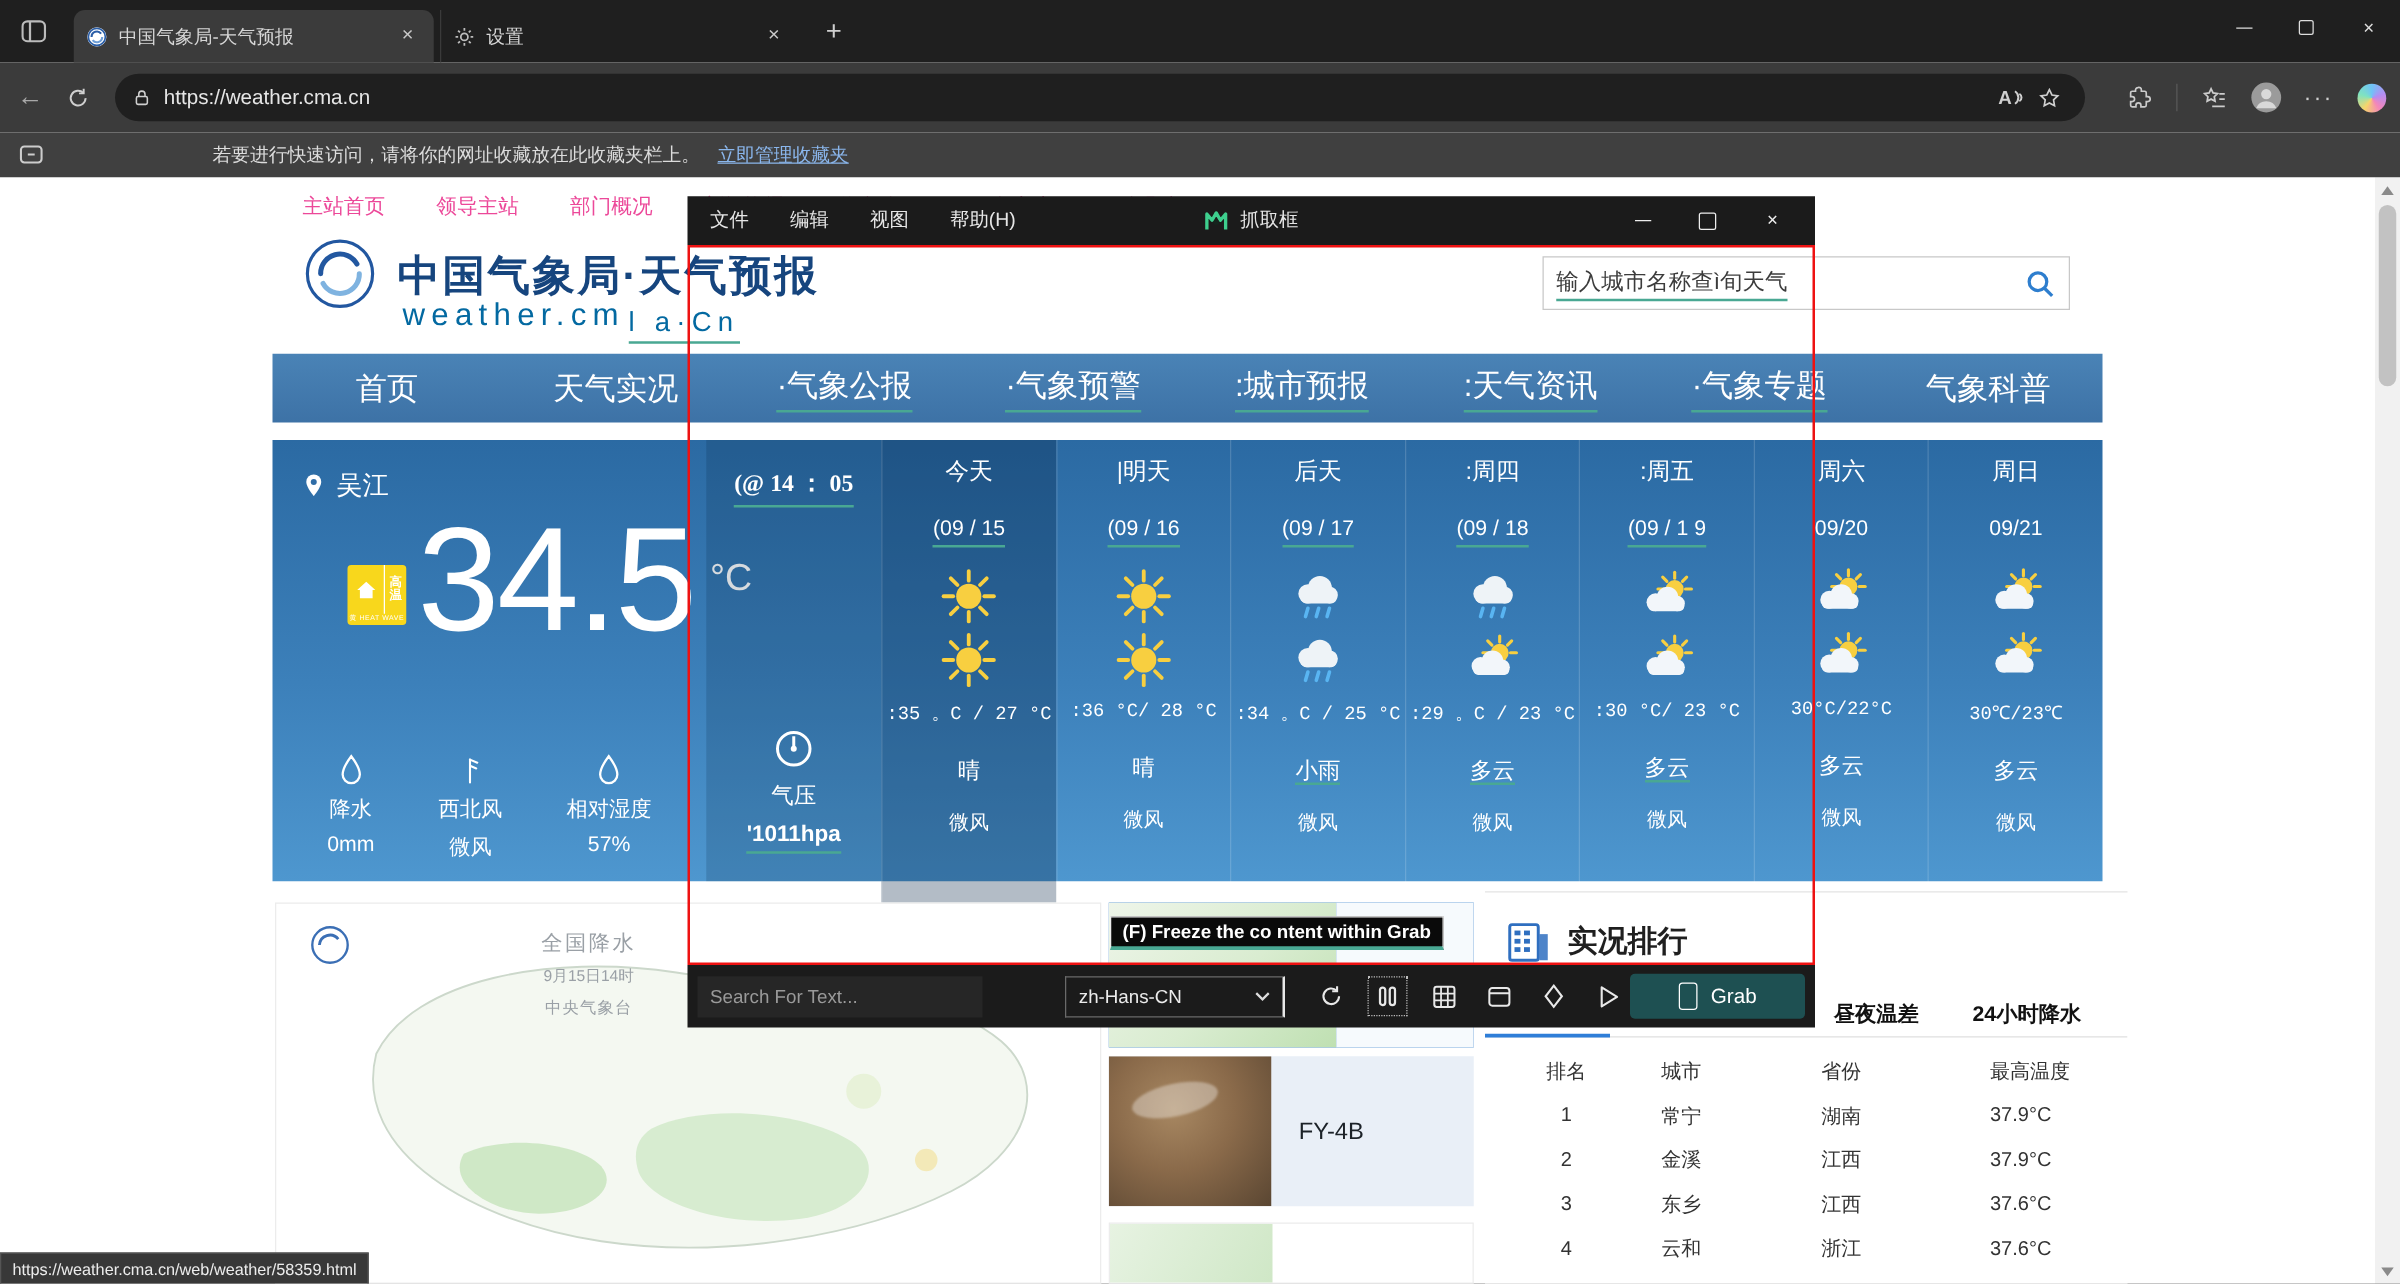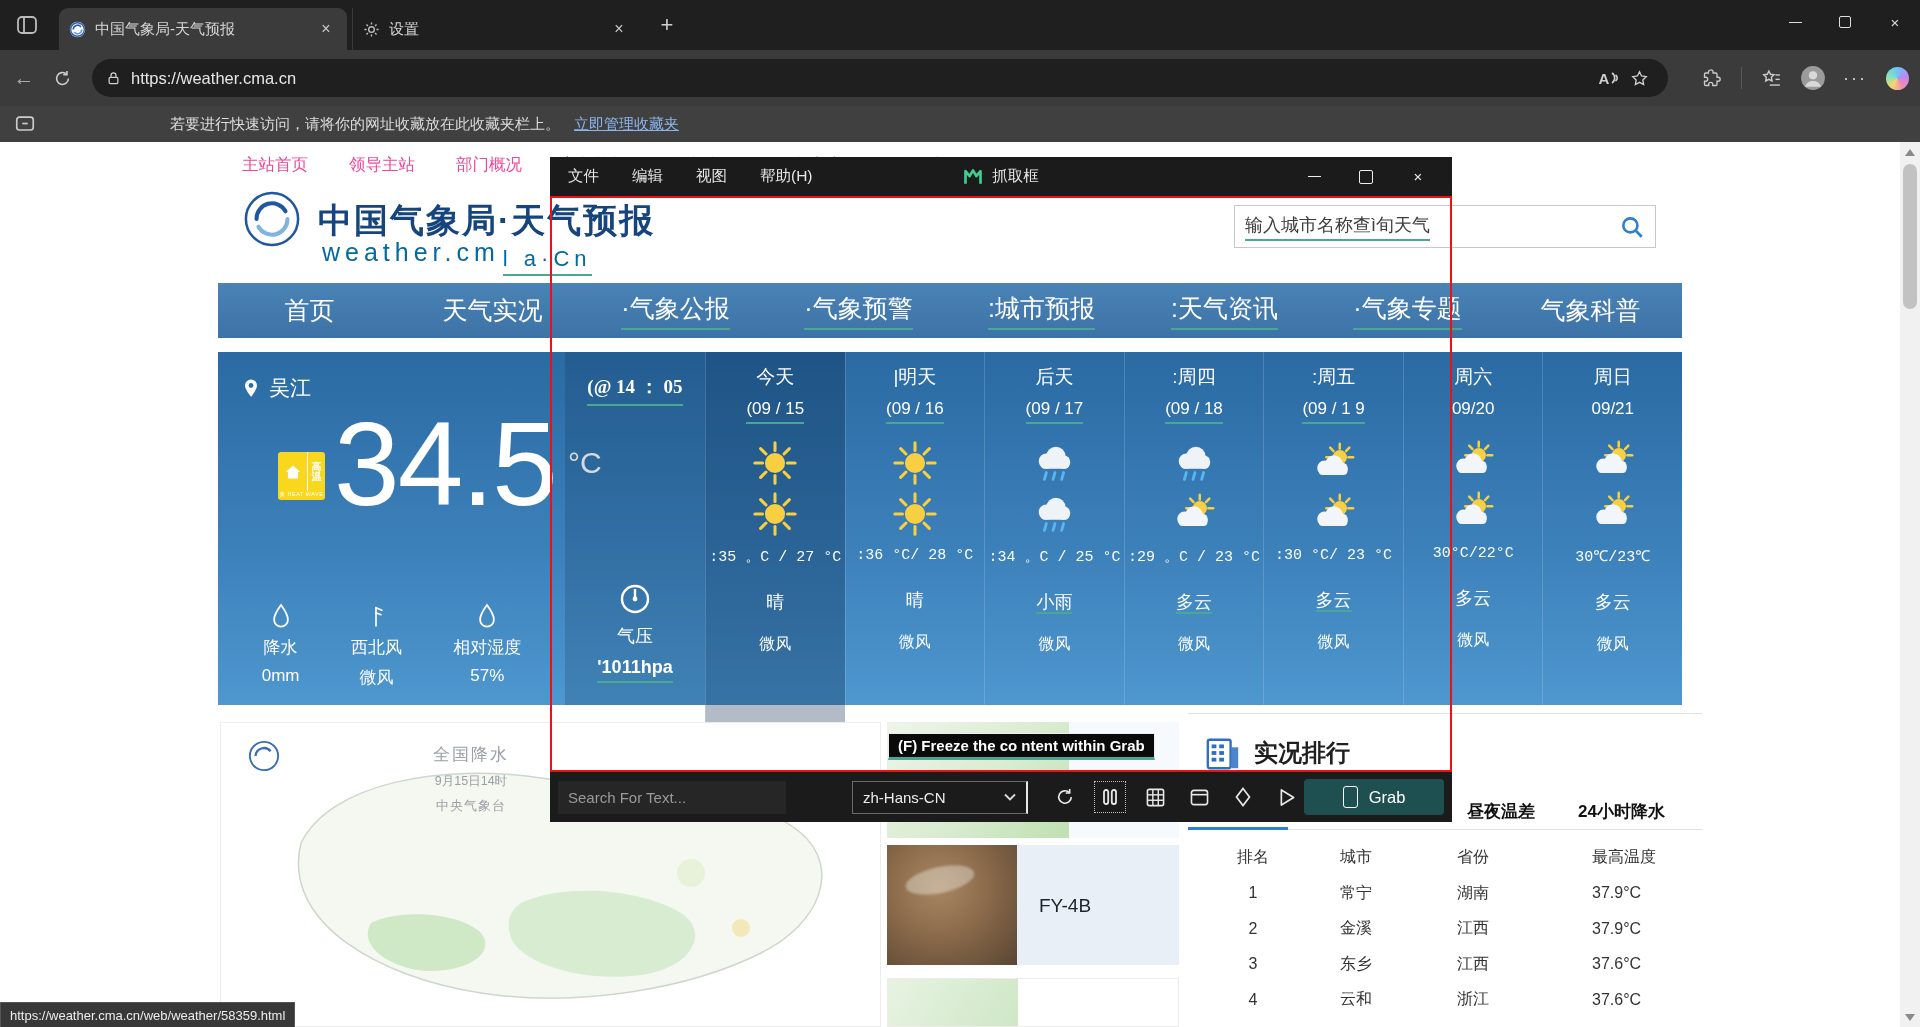--- a/index.html
+++ b/index.html
@@ -62,21 +62,21 @@
   .stat{display:flex;flex-direction:column;align-items:center;gap:7px;font-size:17px;}
   .col-now{position:absolute;left:347px;top:0;width:140px;height:353px;background:rgba(0,22,48,.16);display:flex;flex-direction:column;align-items:center;}
   .now-time{margin-top:22px;font-size:19px;font-weight:bold;border-bottom:2px solid #49a893;padding-bottom:4px;white-space:nowrap;font-family:Liberation Serif, serif;}
   .col-now .gauge{margin-top:auto;}
   .now-plabel{margin-top:7px;font-size:18px;}
   .now-pvalue{margin-top:9px;margin-bottom:22px;font-size:18px;font-weight:bold;border-bottom:2px solid #49a893;padding-bottom:3px;}
   .fcols{position:absolute;left:487px;top:0;right:0;height:429px;display:flex;justify-content:center;}
   .fcol{flex:1;border-left:1px solid rgba(255,255,255,.16);display:flex;flex-direction:column;align-items:center;cursor:pointer;}
   .fcol.today{background:rgba(2,34,66,.30);}
   .f-day{margin-top:12px;font-size:19px;}
-  .f-date{margin-top:9px;font-size:17px;padding-bottom:3px;}
+  .f-date{margin-top:23px;font-size:17px;padding-bottom:3px;}
   .f-date.tl,.f-cond .tl{border-bottom:2px solid #49a893;}
   .f-ic1{margin-top:16px;}
   .f-ic2{margin-top:5px;}
   .f-temp{margin-top:10px;font-size:15px;white-space:nowrap;font-family:Liberation Mono, monospace;}
   .f-cond{margin-top:24px;font-size:18px;}
   .f-wind{margin-top:20px;font-size:16px;}
   
   .map-card{position:absolute;left:220px;top:722px;width:661px;height:305px;background:#fff;border:1px solid #ececec;box-sizing:border-box;overflow:hidden;}
   .map-art{position:absolute;left:0;top:0;}
   .map-emblem{position:absolute;left:26px;top:16px;}
@@ -99,21 +99,21 @@
   .rank-head{display:flex;align-items:center;gap:12px;padding:20px 0 0 16px;}
   .rank-title{font-size:24px;font-weight:bold;color:#1f1f1f;}
   .rank-tabs{position:absolute;left:0;top:82px;width:514px;height:34px;}
   .rtab1{position:absolute;left:279px;top:4px;font-size:17px;font-weight:bold;color:#111;cursor:pointer;}
   .rtab2{position:absolute;left:390px;top:4px;font-size:17px;font-weight:bold;color:#111;cursor:pointer;}
   .rank-div{position:absolute;left:0;top:115px;width:514px;height:1px;background:#e0e0e0;}
   .rank-div .active{position:absolute;left:0;top:-2px;width:100px;height:3px;background:#2f7ed8;display:block;}
   .rtable{position:absolute;left:0;top:126px;width:514px;font-size:16px;color:#333;}
   .rrow{position:relative;height:35.5px;display:flex;align-items:center;}
   .rc-rank{position:absolute;left:40px;width:50px;text-align:center;}
-  .rc-city{position:absolute;left:152px;}
+  .rc-city{position:absolute;left:141px;}
   .rc-prov{position:absolute;left:269px;}
   .rc-temp{position:absolute;left:404px;}
   .rhead{color:#333;}
   
   .grab-title{position:absolute;left:550px;top:157px;width:902px;height:39px;background:#1b1b1b;z-index:32;display:flex;align-items:center;color:#e6e6e6;font-size:15.5px;}
   .gmenu{margin-left:18px;display:flex;gap:33px;}
   .gmenu span{cursor:pointer;}
   .gt-center{position:absolute;left:0;right:0;display:flex;align-items:center;justify-content:center;gap:9px;pointer-events:none;}
   .gt-caps{position:absolute;right:8px;top:0;height:39px;display:flex;align-items:center;}
   .gt-cap{width:52px;height:39px;display:flex;align-items:center;justify-content:center;color:#eee;font-size:15px;cursor:pointer;}

